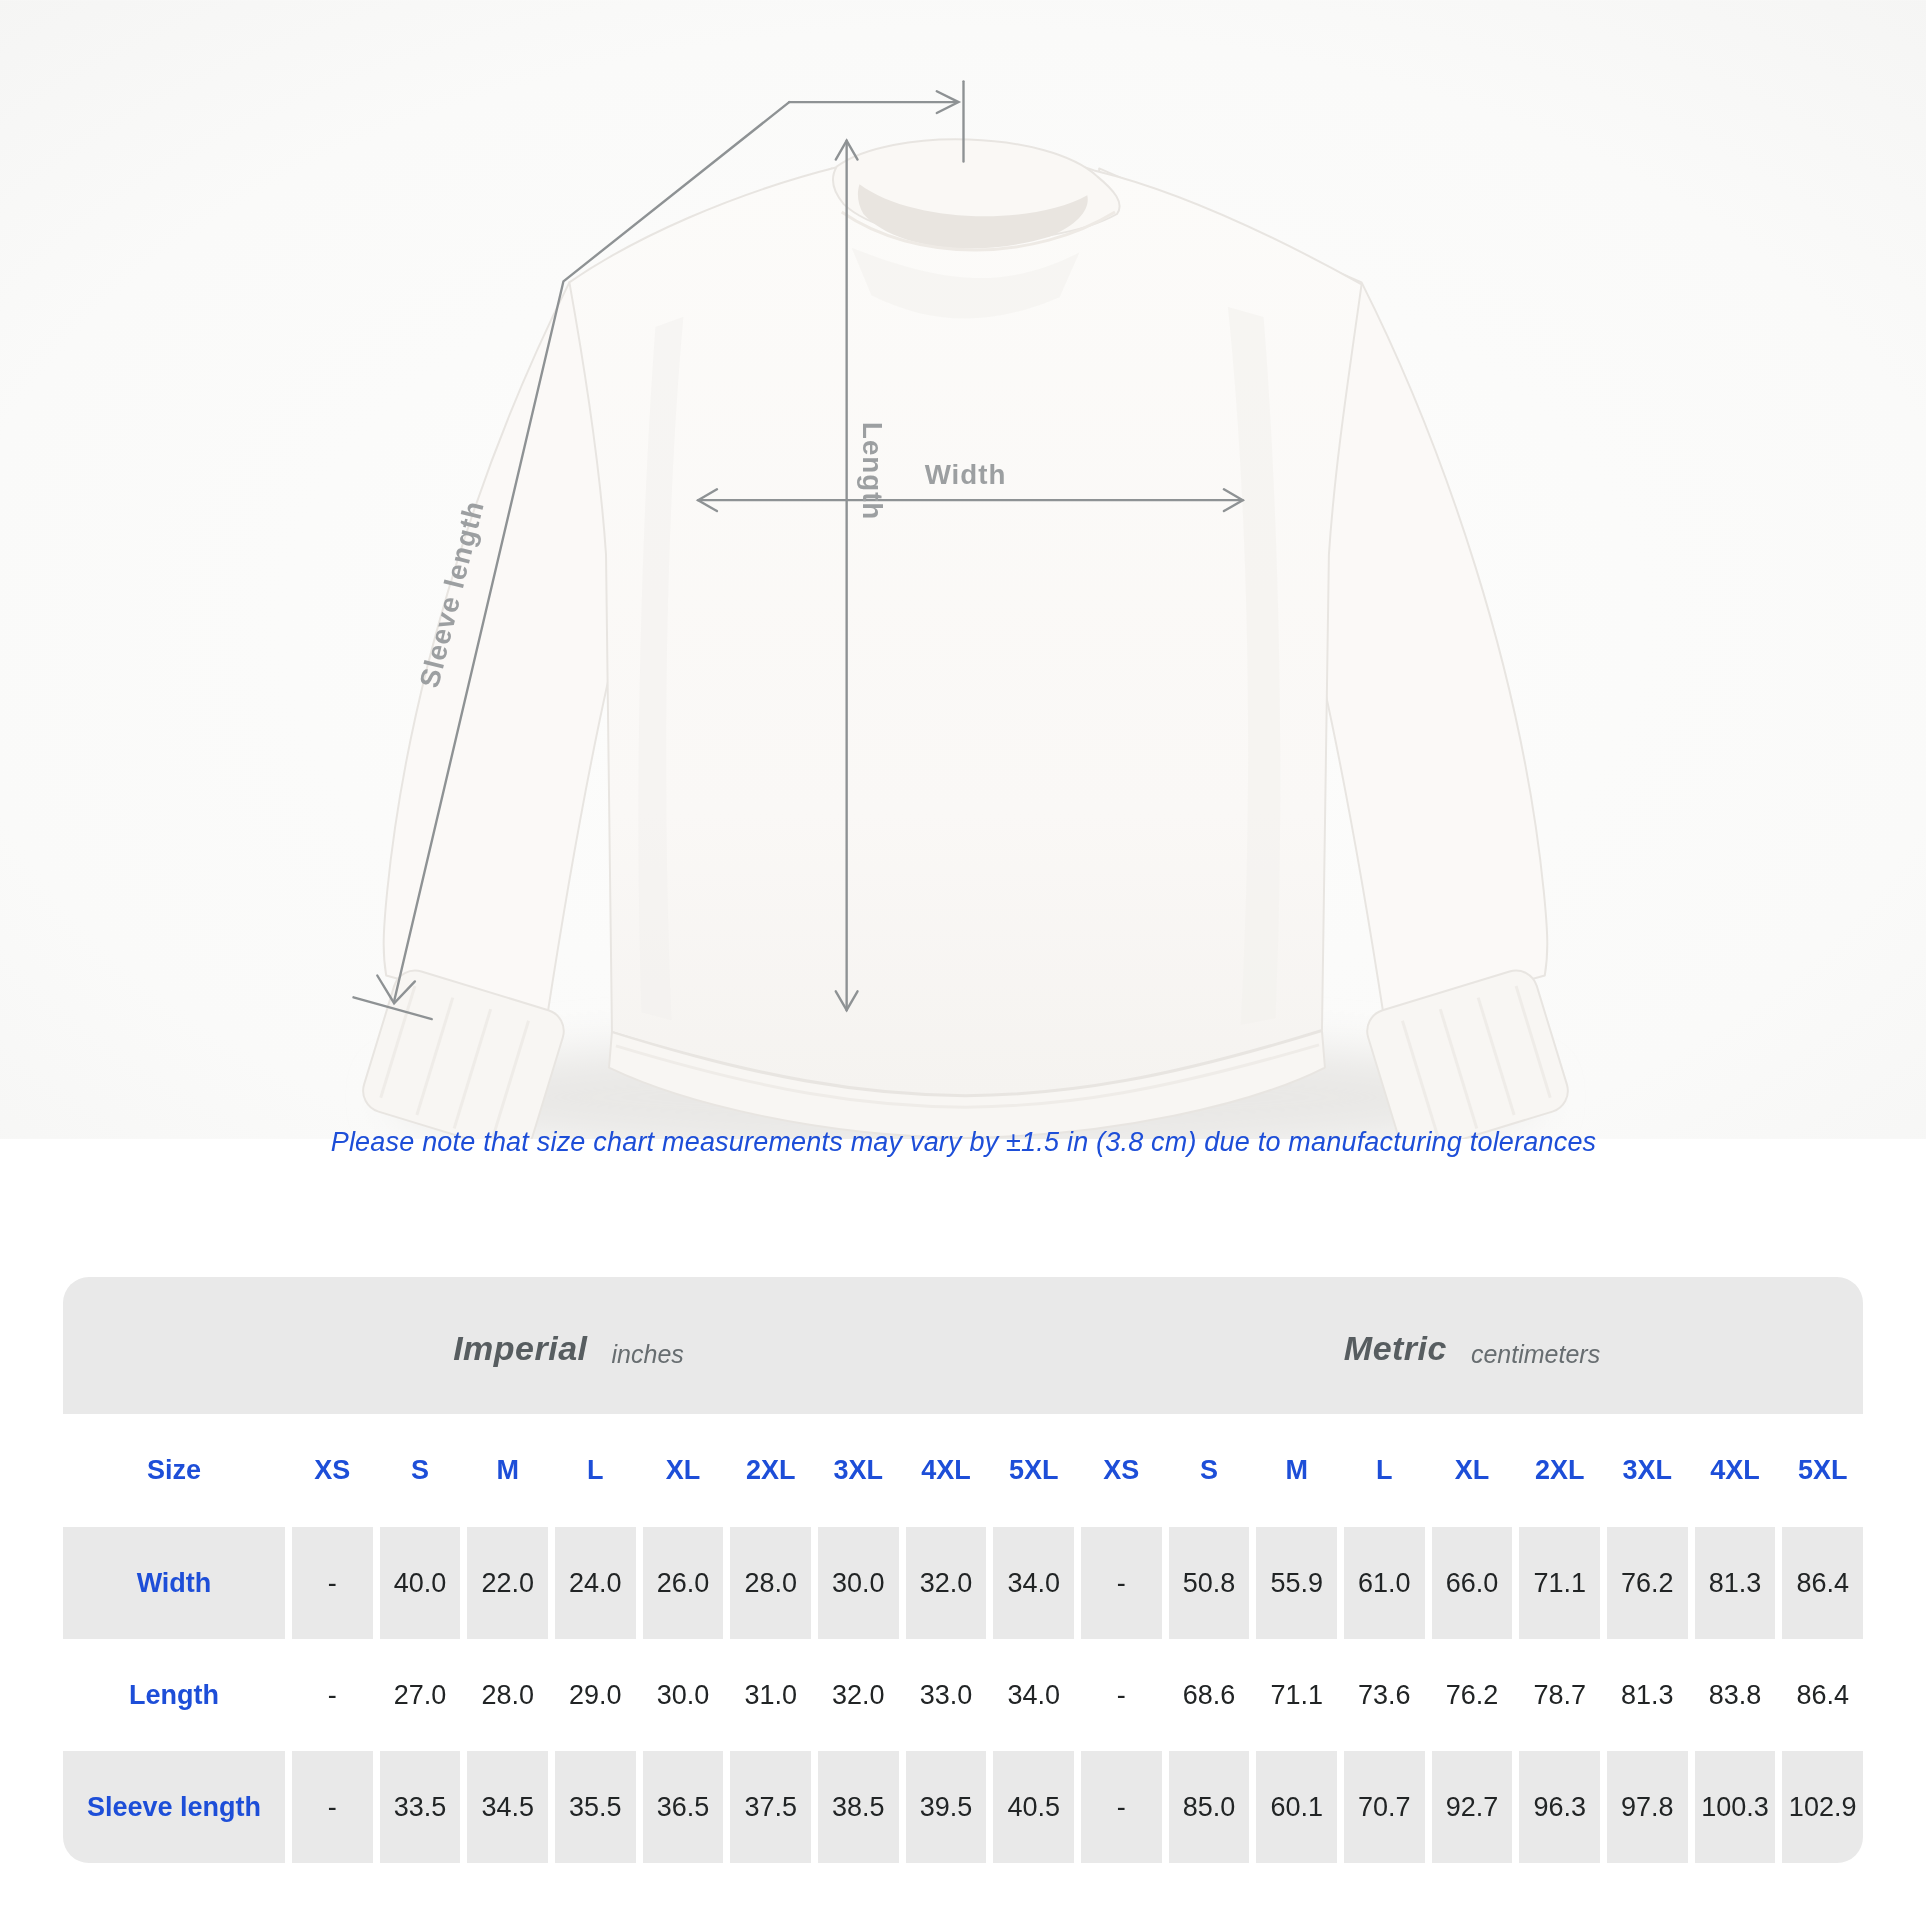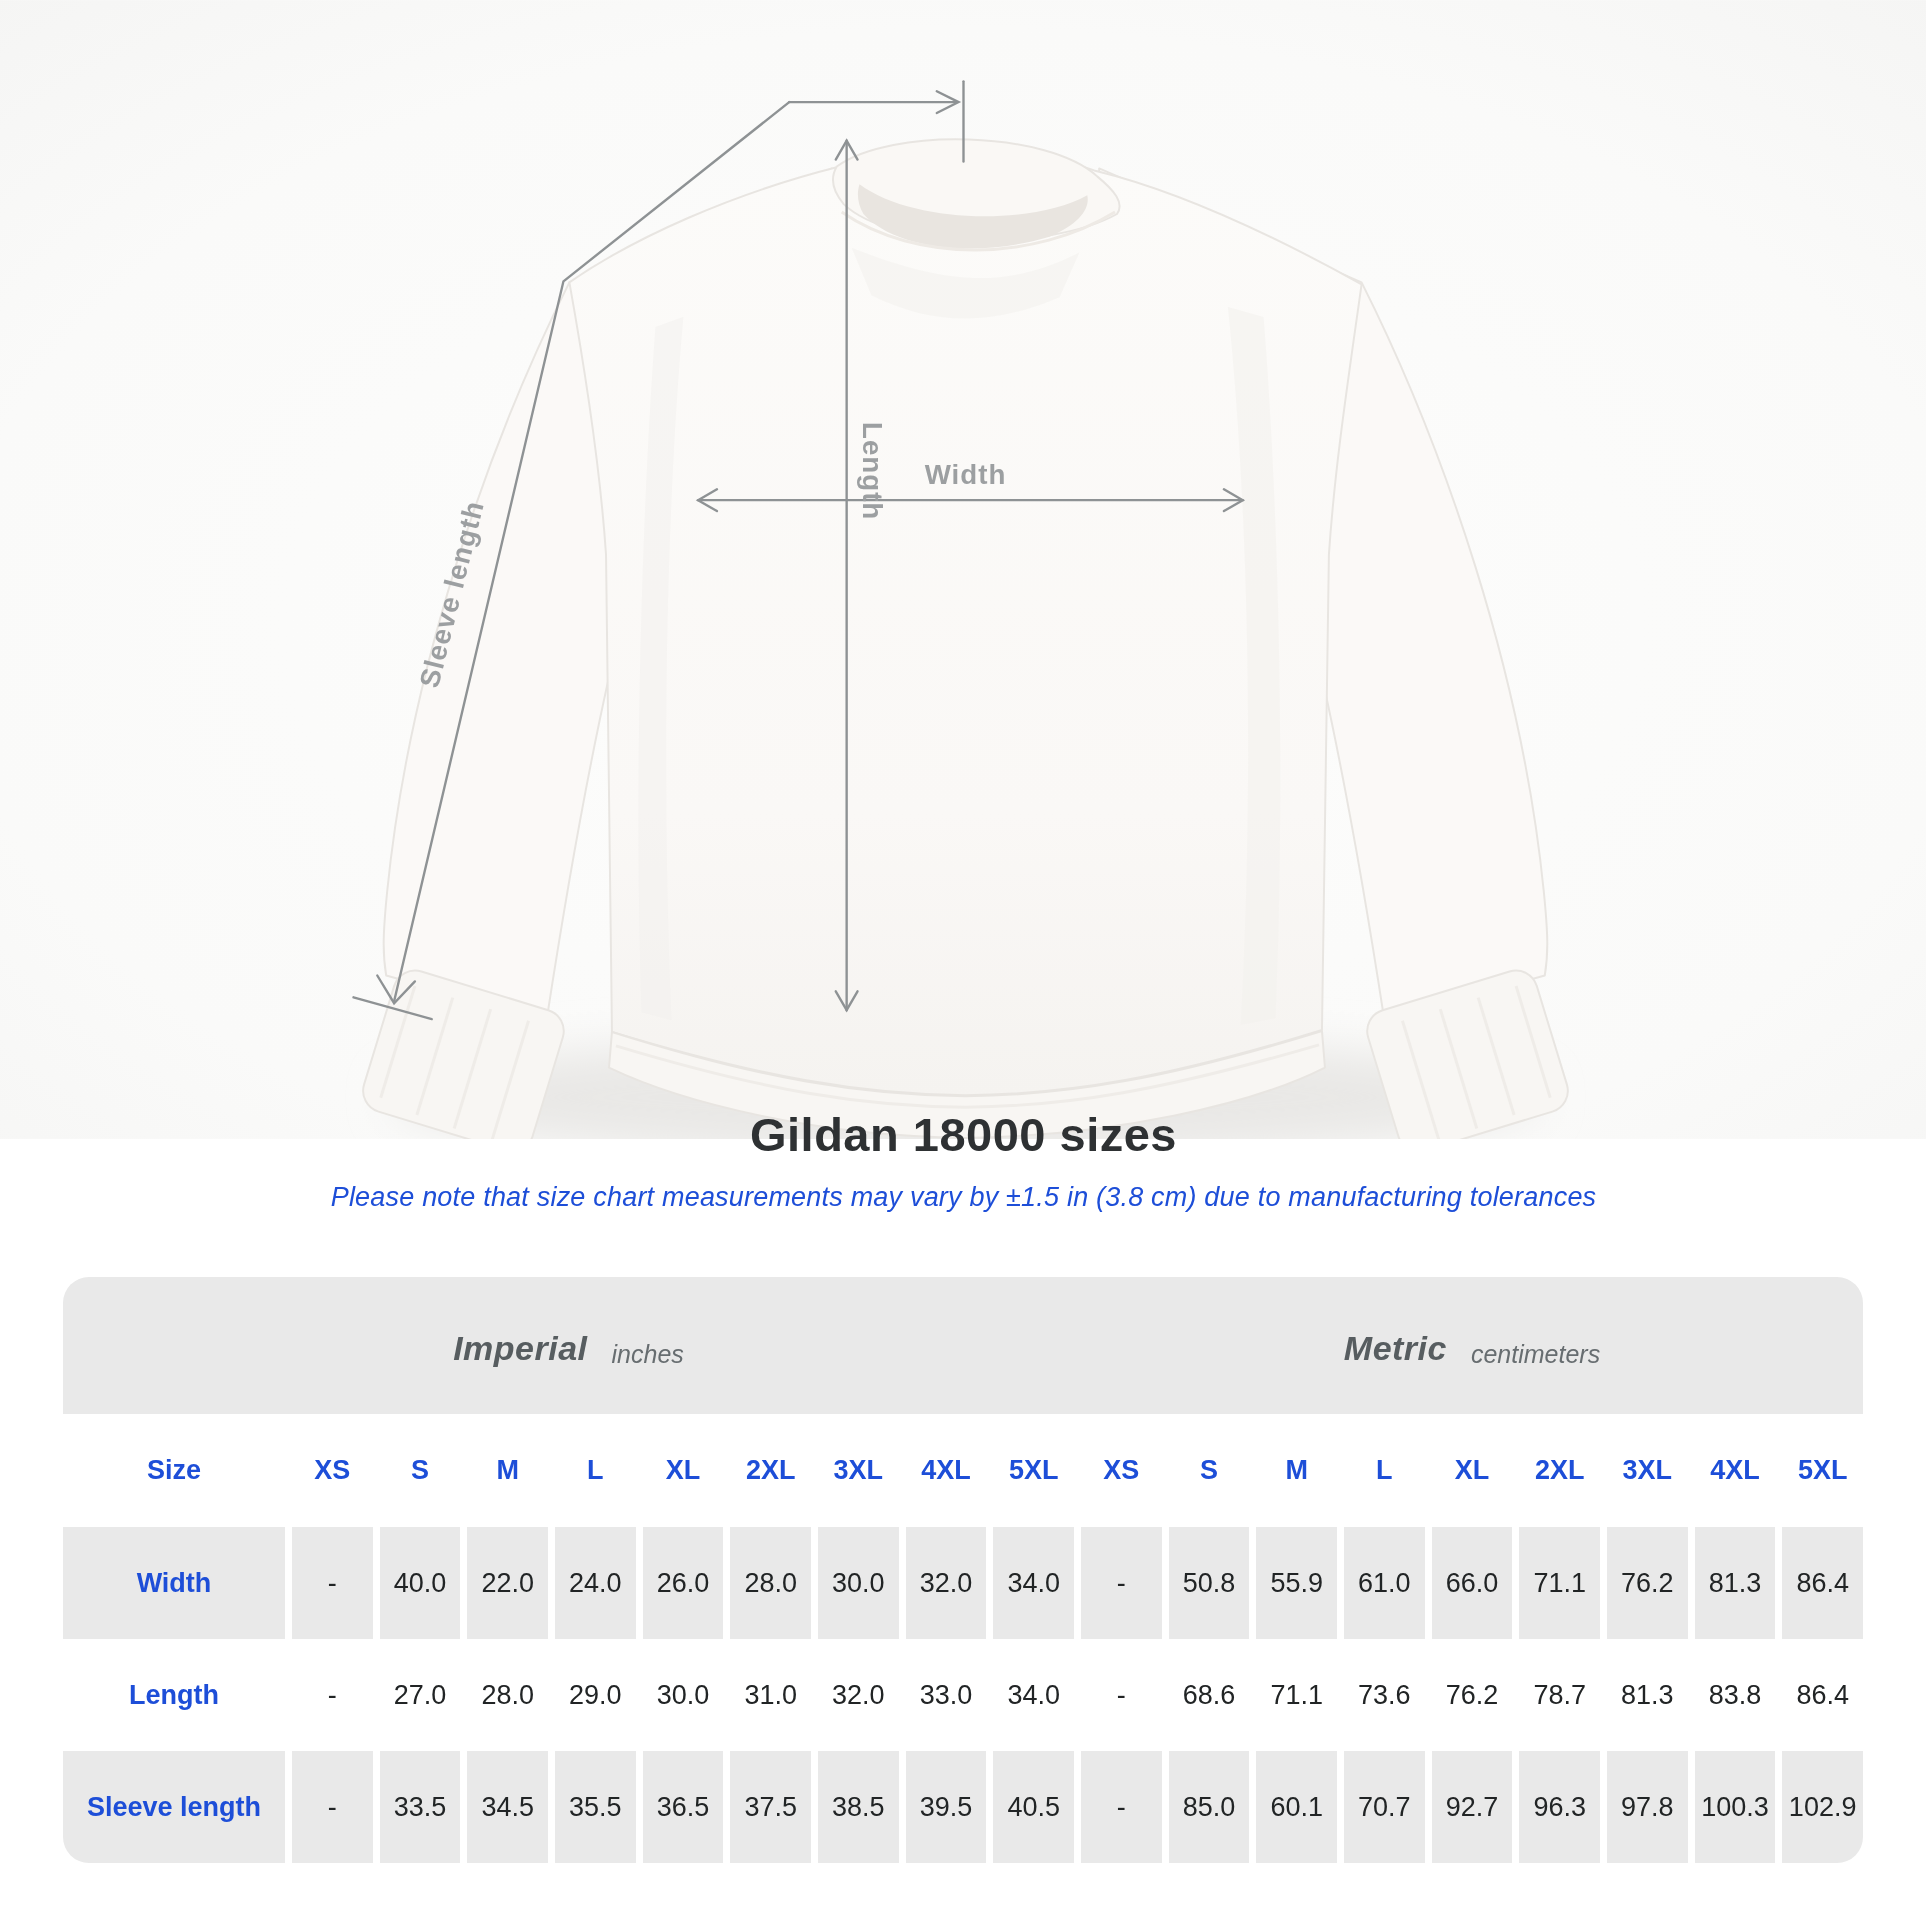--- a/index.html
+++ b/index.html
@@ -153,21 +153,20 @@
 
       <g font-family="Liberation Sans, sans-serif" font-size="28" font-weight="bold" fill="#9c9fa1" letter-spacing="1">
         <text x="975" y="489" text-anchor="middle">Width</text>
         <text transform="translate(872 426) rotate(90)">Length</text>
         <text transform="translate(442 696) rotate(-76)">Sleeve length</text>
       </g>
     </svg>
   </div>
 
   <div class="title-block">
-    <h1>Gildan 18000 sizes</h1>
     <p>Please note that size chart measurements may vary by ±1.5 in (3.8 cm) due to manufacturing tolerances</p>
   </div>
 
   <div class="size-table">
     <div class="band">
       <div class="band-grid">
         <div class="sec sec-imperial">
           <div class="sec-title">Imperial</div>
           <div class="sec-unit">inches</div>
         </div>

